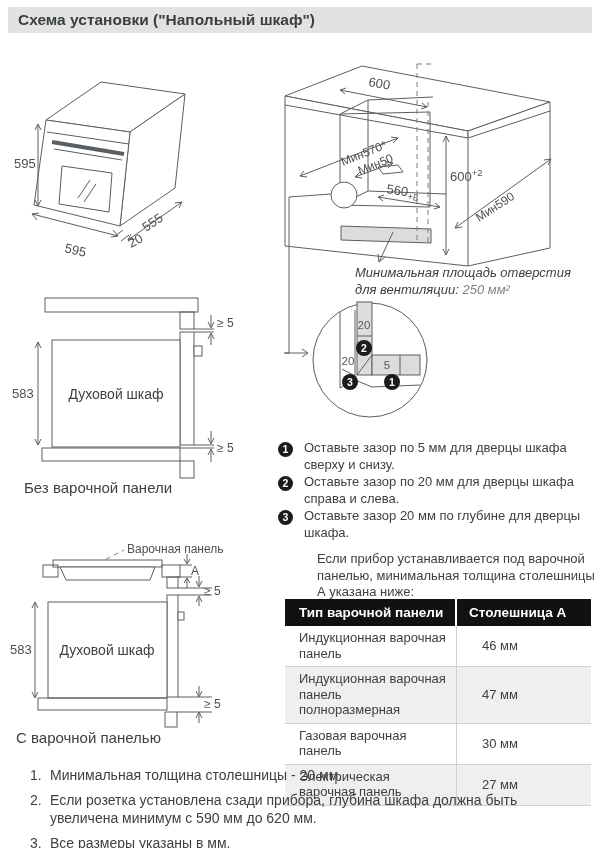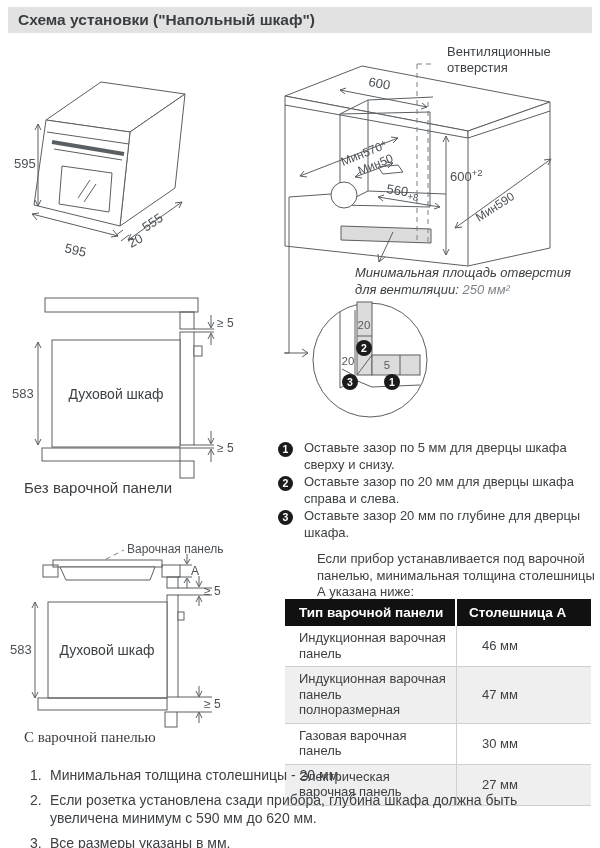--- a/index.html
+++ b/index.html
@@ -114,24 +114,20 @@
       <path class="ah" d="M160,92 L163,86 L166,92 M160,199 L163,205 L166,199"></path>
       <text class="dim" x="167" y="131"><tspan>600</tspan><tspan dy="-5" style="font-size:9.5px;">+2</tspan></text>
       <path class="ln" d="M172,178 L268,109"></path>
       <path class="ah" d="M179,177 L172,178 L175,172 M265,115 L268,109 L261,110"></path>
       <text class="dimsm" transform="translate(196,172) rotate(-33)">Мин590</text>
       <path class="ln" d="M110,182 L96,212"></path>
       <path class="ah" d="M95,204 L96,212 L102,207"></path>
     </g>
   </svg>
 
-  <div class="abs lbl13" style="left:447px;top:44px;">
-    <div>Вентиляционные</div>
-    <div>отверстия</div>
-  </div>
 
   <div class="abs ventnote" style="left:355px;top:265px;">
     <div>Минимальная площадь отверстия</div>
     <div><span>для вентиляции:</span> <span class="val">250 мм²</span></div>
   </div>
 
   <svg class="abs" style="left:283px;top:296px;z-index:1;" width="165" height="140" viewBox="0 0 165 140">
     <path class="ln" d="M2,57 H24"></path>
     <path class="ah" d="M19,53 L25,57 L19,61"></path>
     <circle class="lnw" cx="87" cy="64" r="57"></circle>
@@ -220,21 +216,21 @@
       <path class="ah" d="M186,41 L189,47 L192,41 M186,62 L189,56 L192,62"></path>
       <text class="geq" x="194" y="55">≥ 5</text>
       <path class="ln" d="M25,62 V158"></path>
       <path class="ah" d="M22,68 L25,62 L28,68 M22,152 L25,158 L28,152"></path>
       <text class="dim" x="0" y="114">583</text>
       <path class="ln" d="M168,157 H202 M167,172 H202 M189,146 V156 M189,183 V173"></path>
       <path class="ah" d="M186,151 L189,157 L192,151 M186,178 L189,172 L192,178"></path>
       <text class="geq" x="194" y="168">≥ 5</text>
     </g>
   </svg>
-  <div class="abs caption" style="left:24px;top:729px;font-family:Liberation Serif, serif;">С варочной панелью</div>
+  <div class="abs caption" style="left:16px;top:729px;">С варочной панелью</div>
 
   <div class="abs notes" style="left:278px;top:440px;">
     <div class="note-item">
       <span class="note-badge">1</span>
       <span class="note-text">Оставьте зазор по 5 мм для дверцы шкафа сверху и снизу.</span>
     </div>
     <div class="note-item">
       <span class="note-badge">2</span>
       <span class="note-text">Оставьте зазор по 20 мм для дверцы шкафа справа и слева.</span>
     </div>

